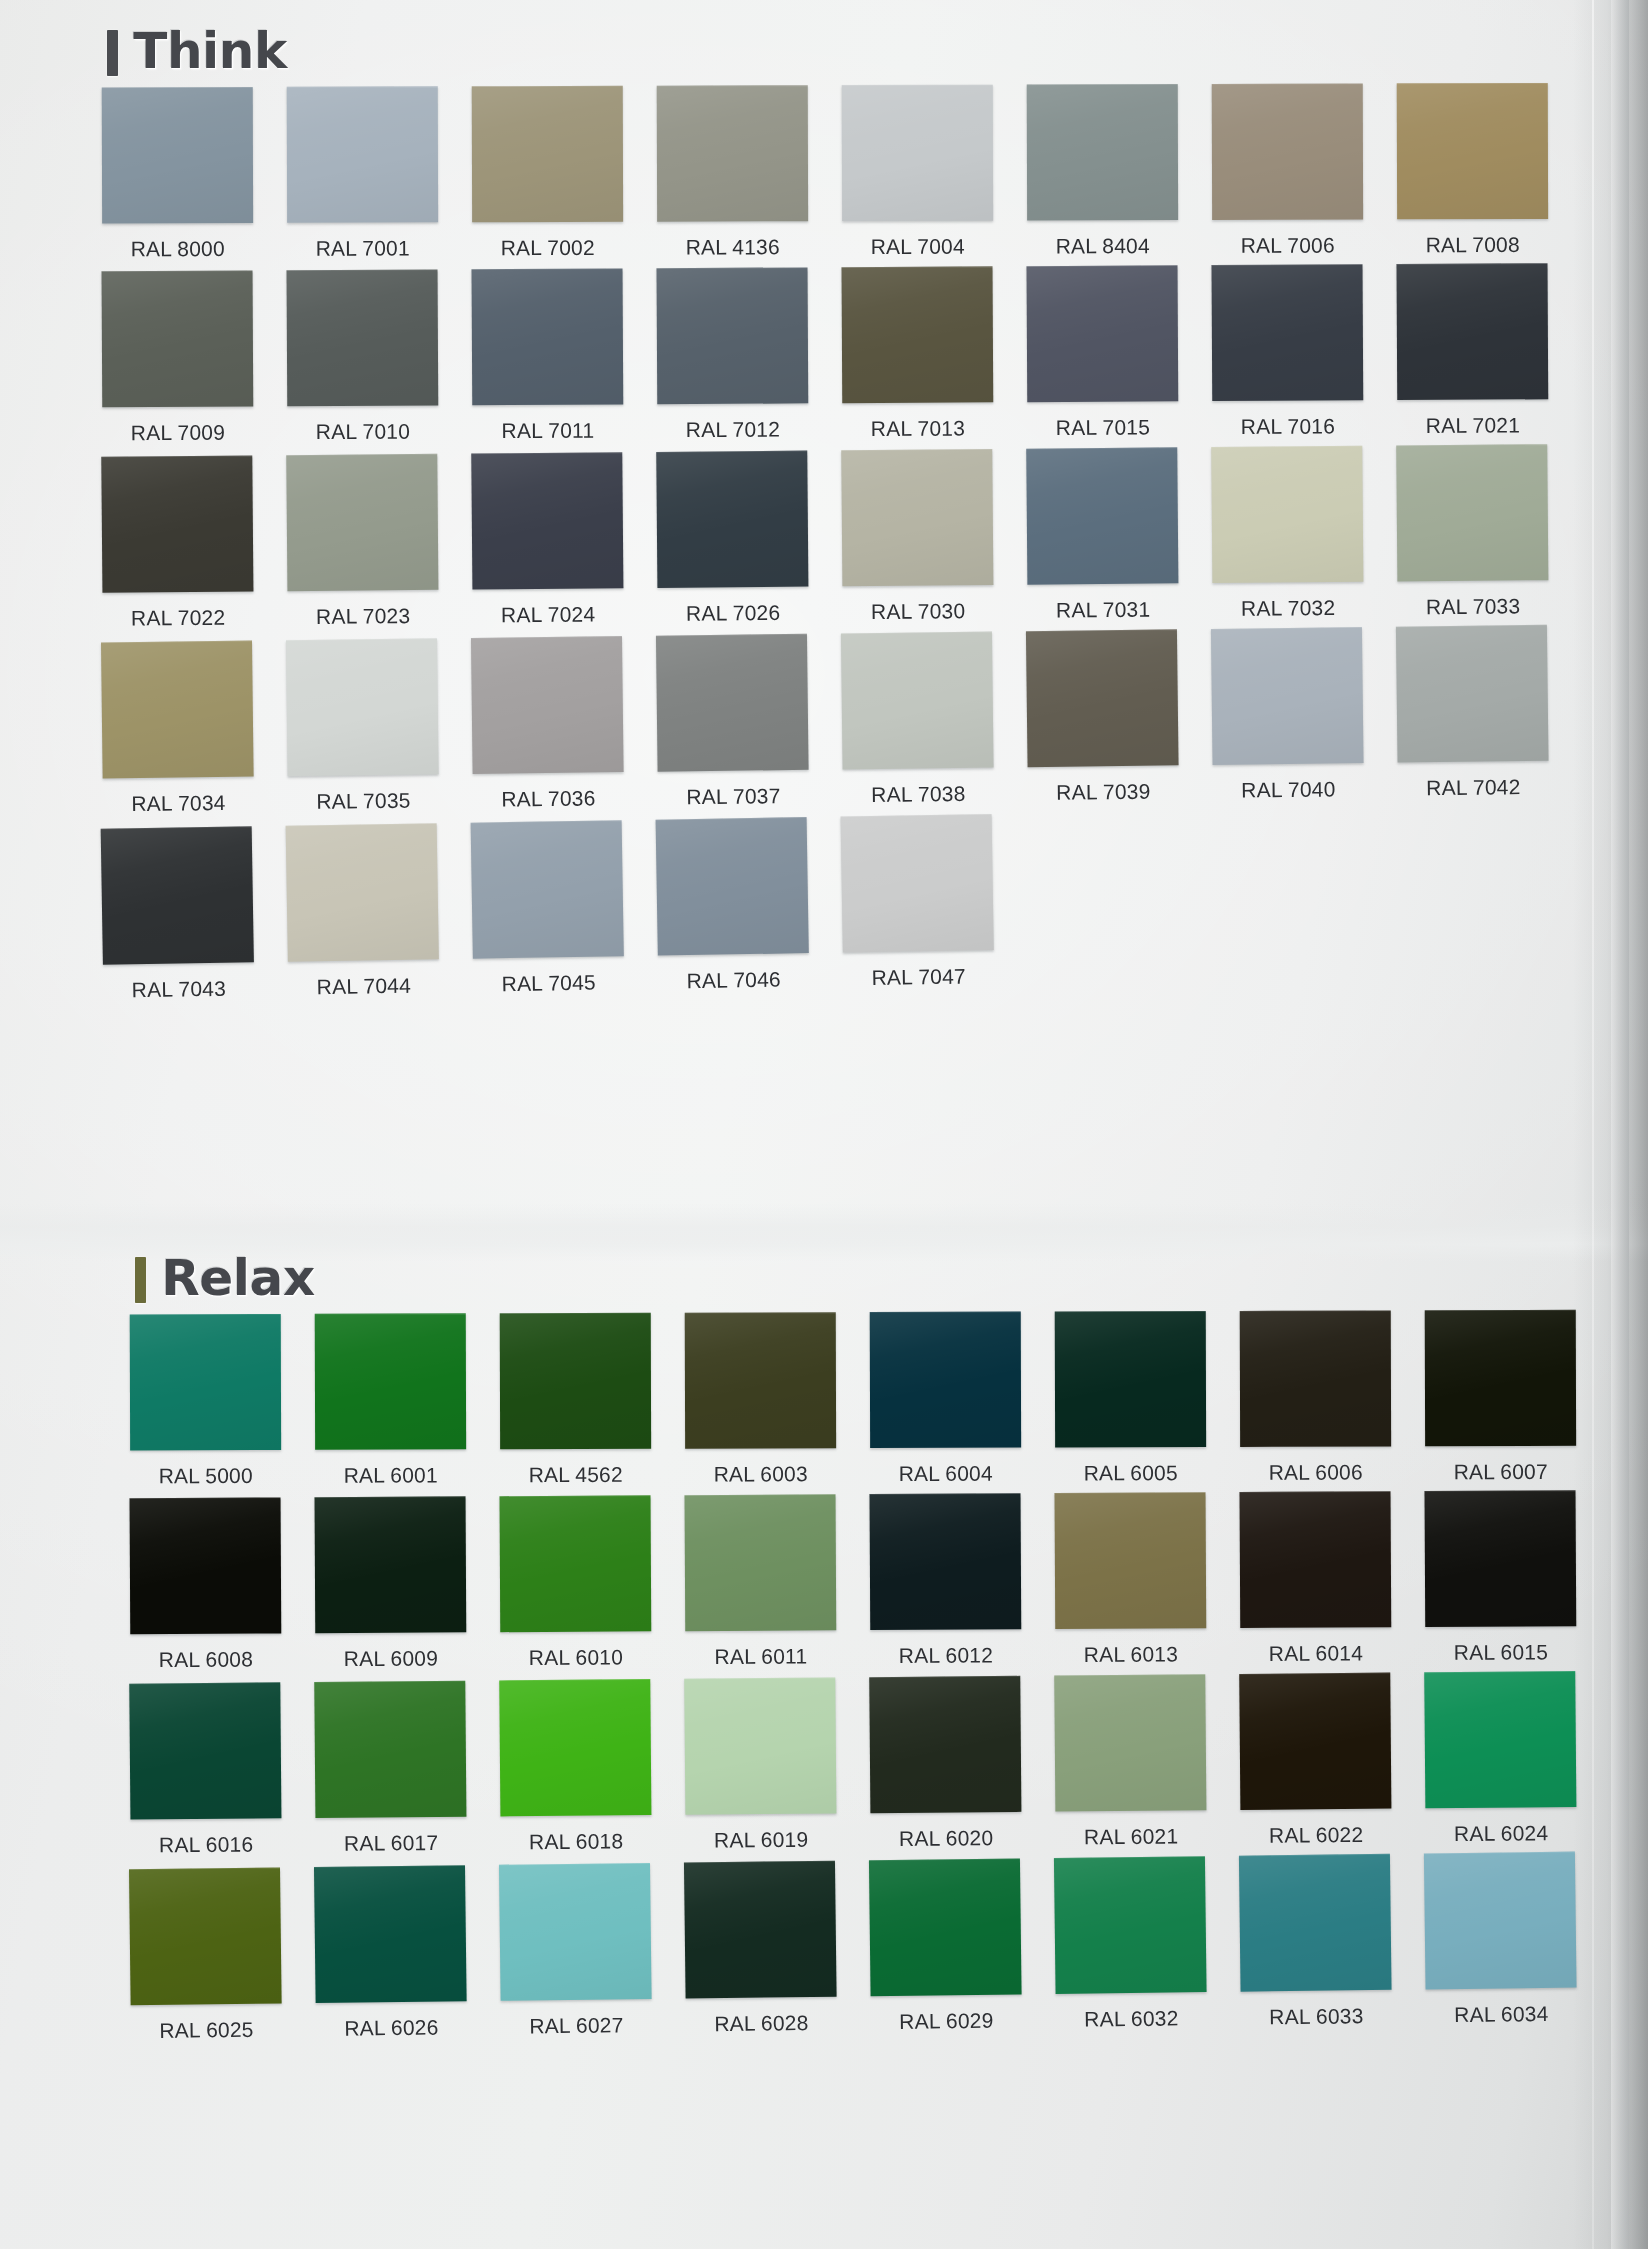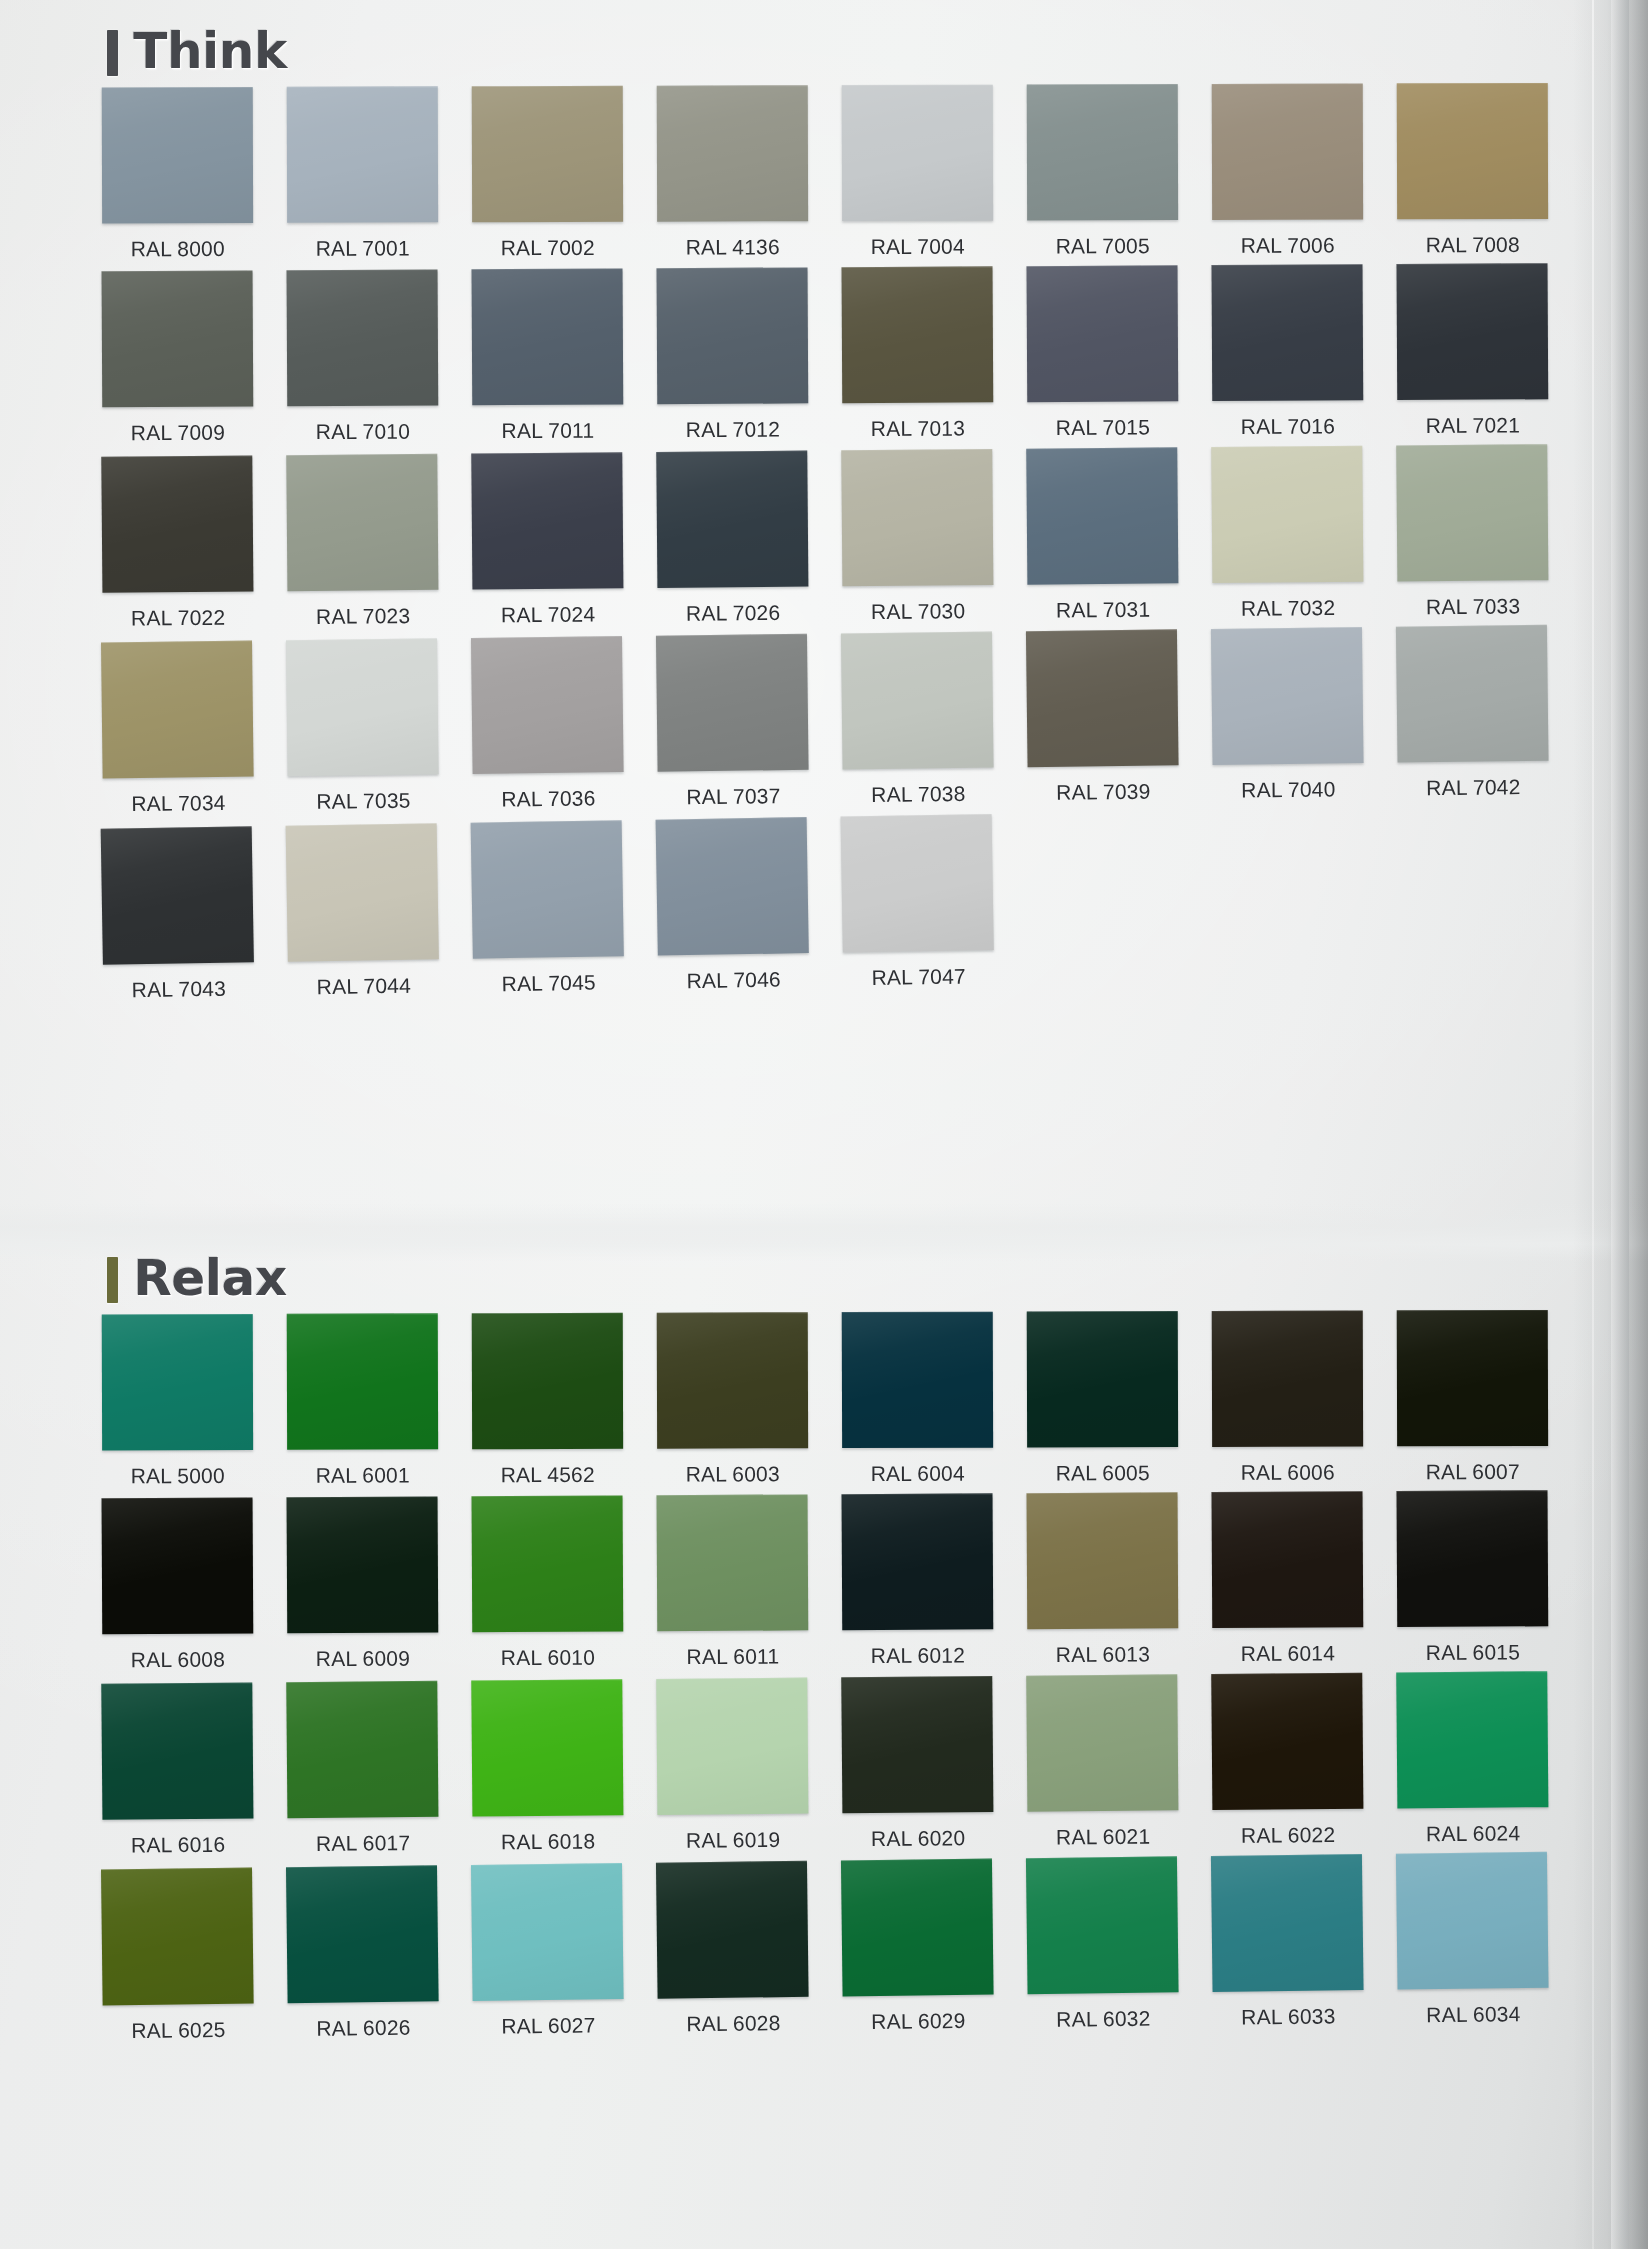--- a/index.html
+++ b/index.html
@@ -54,21 +54,21 @@
     background: linear-gradient(180deg, rgba(228,230,230,0.0) 0%, rgba(232,234,234,0.55) 40%, rgba(236,238,238,0.8) 70%, rgba(233,235,235,0.0) 100%);
     pointer-events: none;
   }
 
   
   .section {
     position: absolute;
     left: 0; right: 0;
   }
   #section-think { top: 0; }
-  #section-relax { top: 1227px; }
+  #section-relax { top: 1227px; margin-left: 28px; }
 
   .section-header {
     display: flex;
     align-items: flex-end;
     margin-left: 107px;
     height: 76px;
   }
   .header-bar {
     width: 11px;
     height: 46px;
@@ -161,21 +161,21 @@
           <div class="cell">
             <div class="swatch" style="background: rgb(148, 149, 137);"></div>
             <div class="label">RAL 4136</div>
           </div>
           <div class="cell">
             <div class="swatch" style="background: rgb(197, 201, 203);"></div>
             <div class="label">RAL 7004</div>
           </div>
           <div class="cell">
             <div class="swatch" style="background: rgb(132, 144, 143);"></div>
-            <div class="label">RAL 7005</div>
+            <div class="label">RAL 8404</div>
           </div>
           <div class="cell">
             <div class="swatch" style="background: rgb(153, 141, 123);"></div>
             <div class="label">RAL 7006</div>
           </div>
           <div class="cell">
             <div class="swatch" style="background: rgb(160, 140, 95);"></div>
             <div class="label">RAL 7008</div>
           </div>
         </div>

